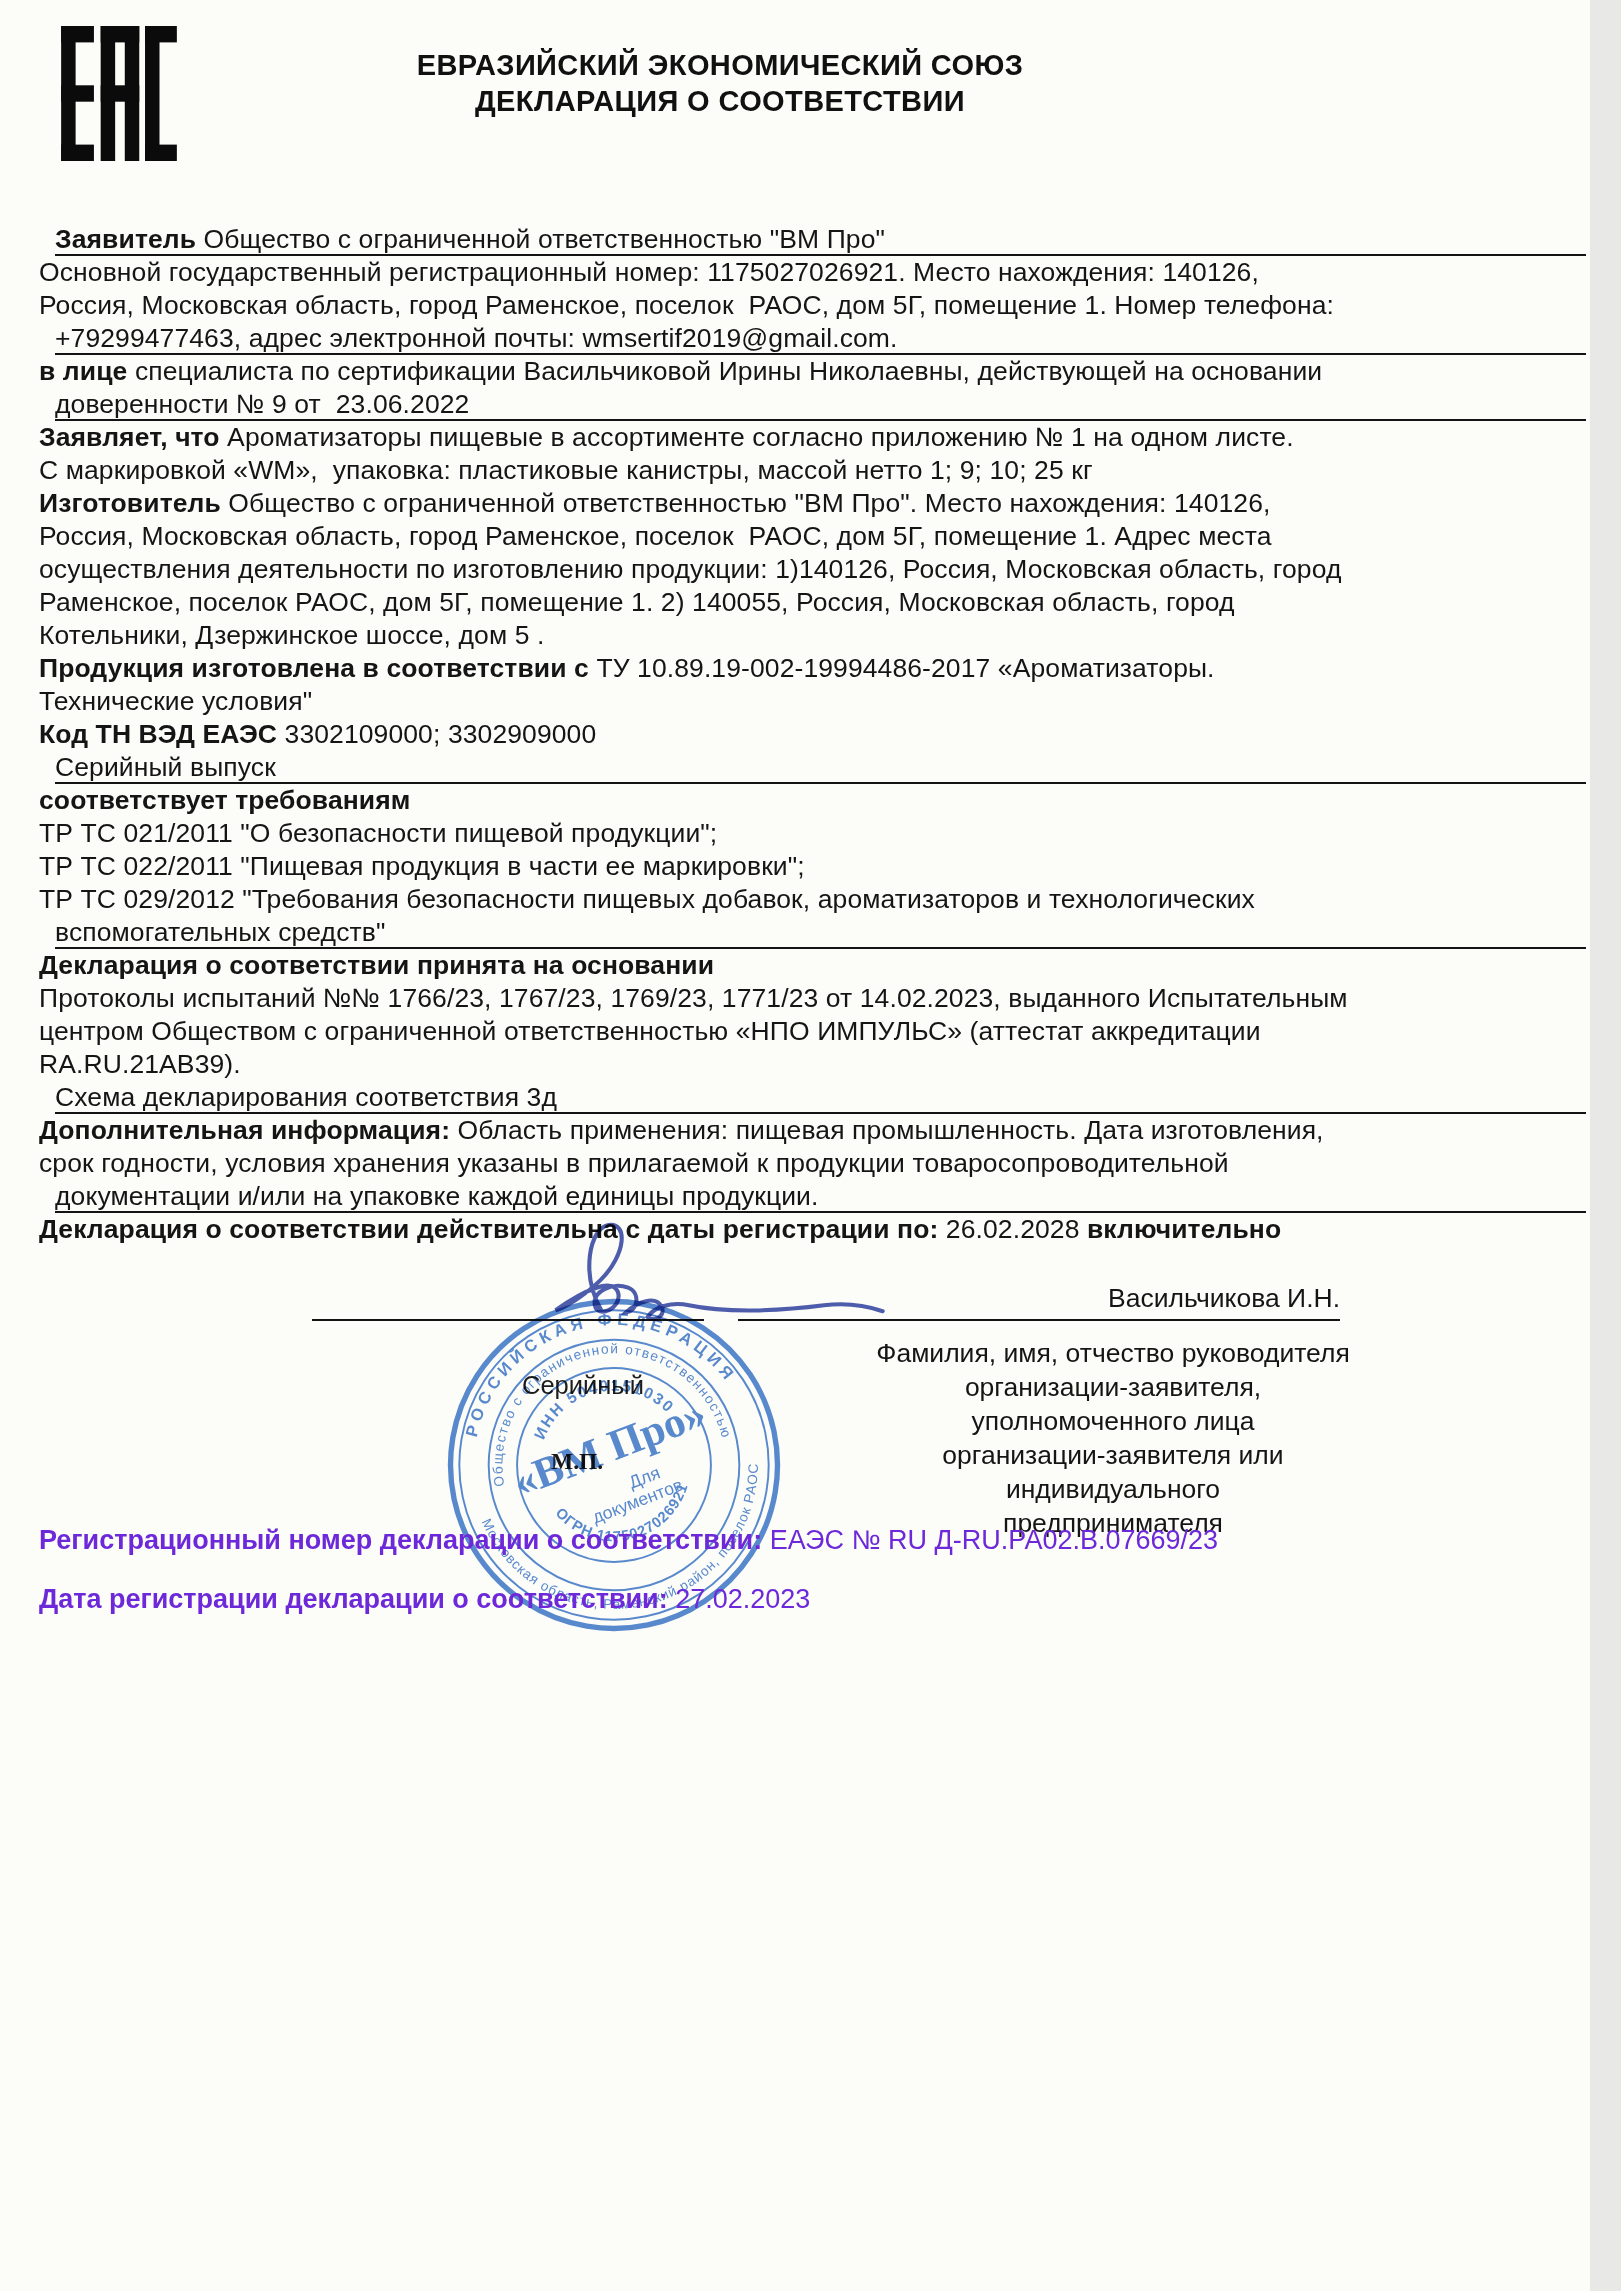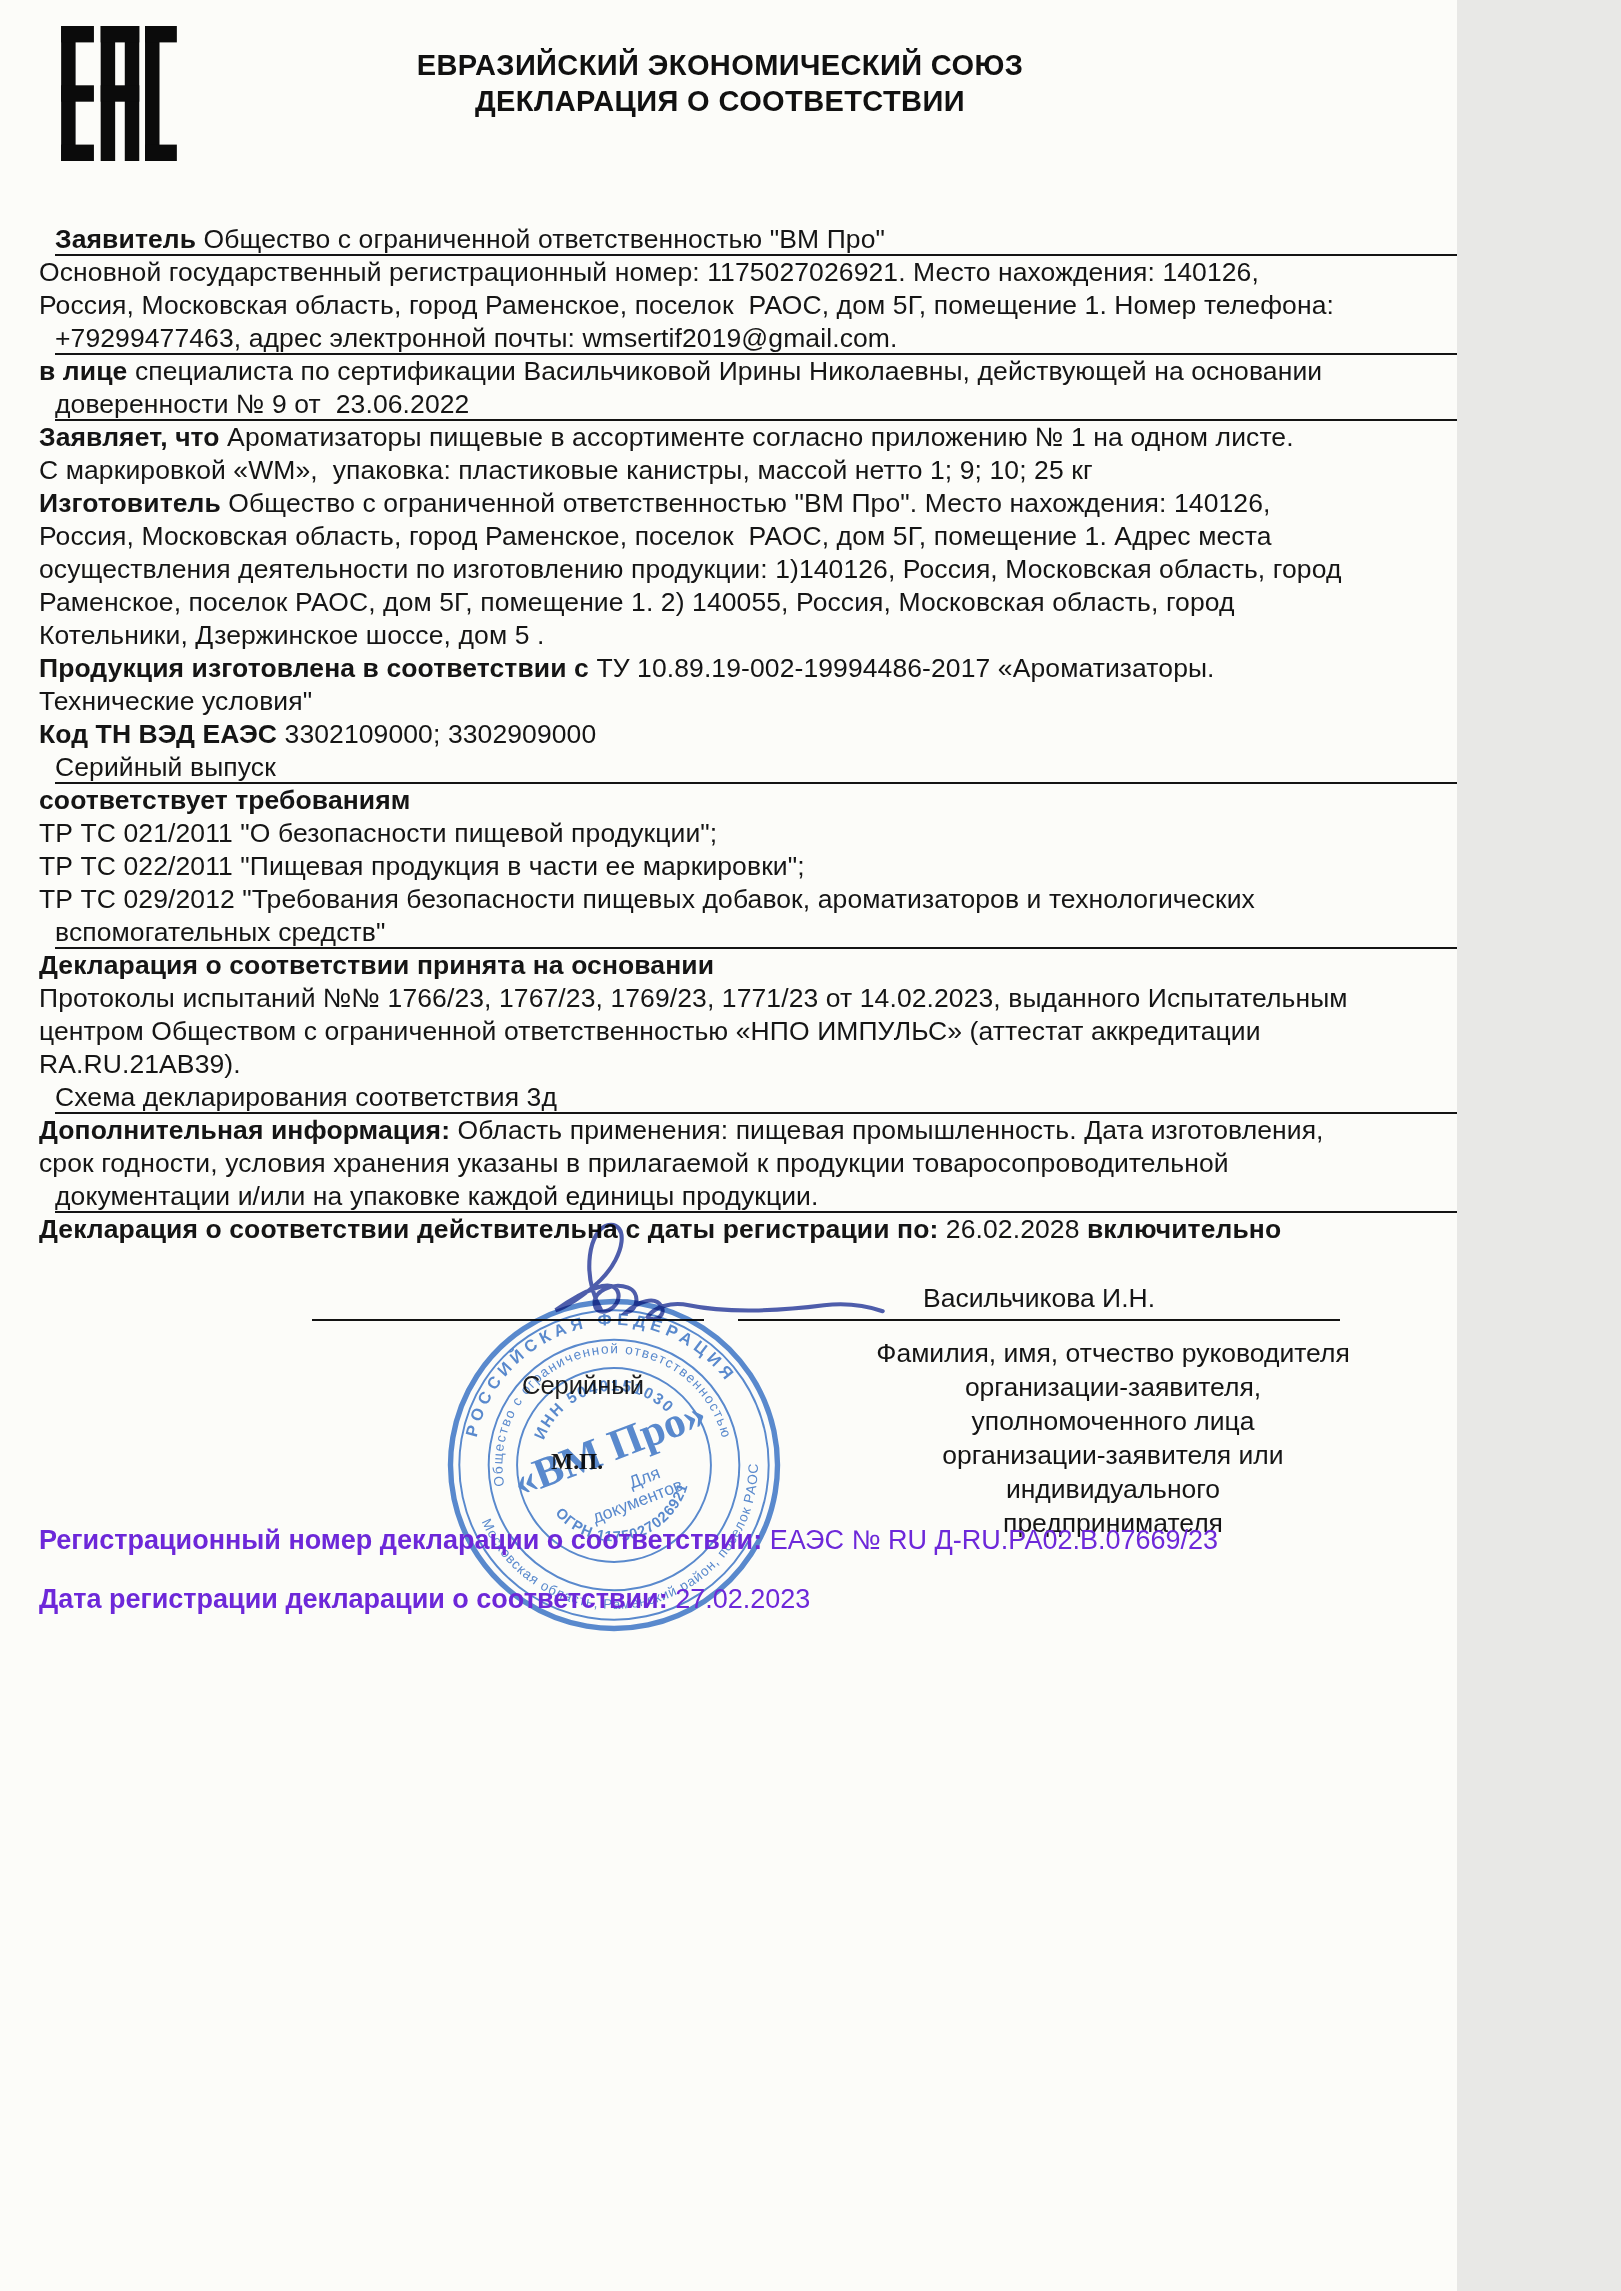--- a/index.html
+++ b/index.html
@@ -1,39 +1,39 @@
 <!DOCTYPE html>
 <html><head>
 <meta charset="utf-8">
 <style>
   * { margin:0; padding:0; box-sizing:border-box; }
   html,body { background:#e8e8e6; }
   .page {
-    position:relative; width:1457px; height:2292px;
+    position:relative; width:1590px; height:2292px;
     background:#fcfcf9; overflow:hidden;
     font-family:"Liberation Sans", sans-serif; color:#161616;
   }
   .eac-logo { position:absolute; left:61px; top:25.5px; }
   .title-block {
     position:absolute; left:328px; top:47px; width:784px;
     text-align:center; font-weight:700; font-size:29px; line-height:36px;
     letter-spacing:0.4px; color:#111;
   }
   .textcol { position:absolute; left:39px; top:223px; width:1547px; }
   .line {
     white-space:pre; font-size:26.5px; line-height:33px; height:33px;
     color:#151515; letter-spacing:0.1px;
   }
   .line .b { font-weight:700; }
   .ruled { border-bottom:2px solid #141414;margin-left:16px; }
   .sig-line { position:absolute; background:#131313; height:2px; }
   .sign-label { position:absolute; left:522px; top:1371px; font-size:25.5px; color:#1c1c1c; }
   .mp-label { position:absolute; left:551px; top:1448px; font-size:23.5px; font-weight:700;
               font-family:"Liberation Serif", serif; color:#1a1a1a; }
-  .head-name { position:absolute; left:738px; top:1283px; width:602px; text-align:center;
+  .head-name { position:absolute; left:738px; top:1283px; width:602px; text-align:right;
                font-size:26.5px; color:#151515; }
   .sig-caption { position:absolute; left:863px; top:1336px; width:500px; text-align:center;
                  font-size:26.5px; line-height:34px; color:#151515; }
   .reg-line { position:absolute; left:39px; white-space:pre; font-size:27px; color:#6d28d9; }
   .reg-line .b { font-weight:700; }
   .signature-svg { position:absolute; left:446px; top:1215px; mix-blend-mode:multiply; }
   .stamp-svg {
     position:absolute; left:428px; top:1279px; width:372px; height:372px;
     transform:rotate(-12deg); mix-blend-mode:multiply; opacity:0.92;
   }

